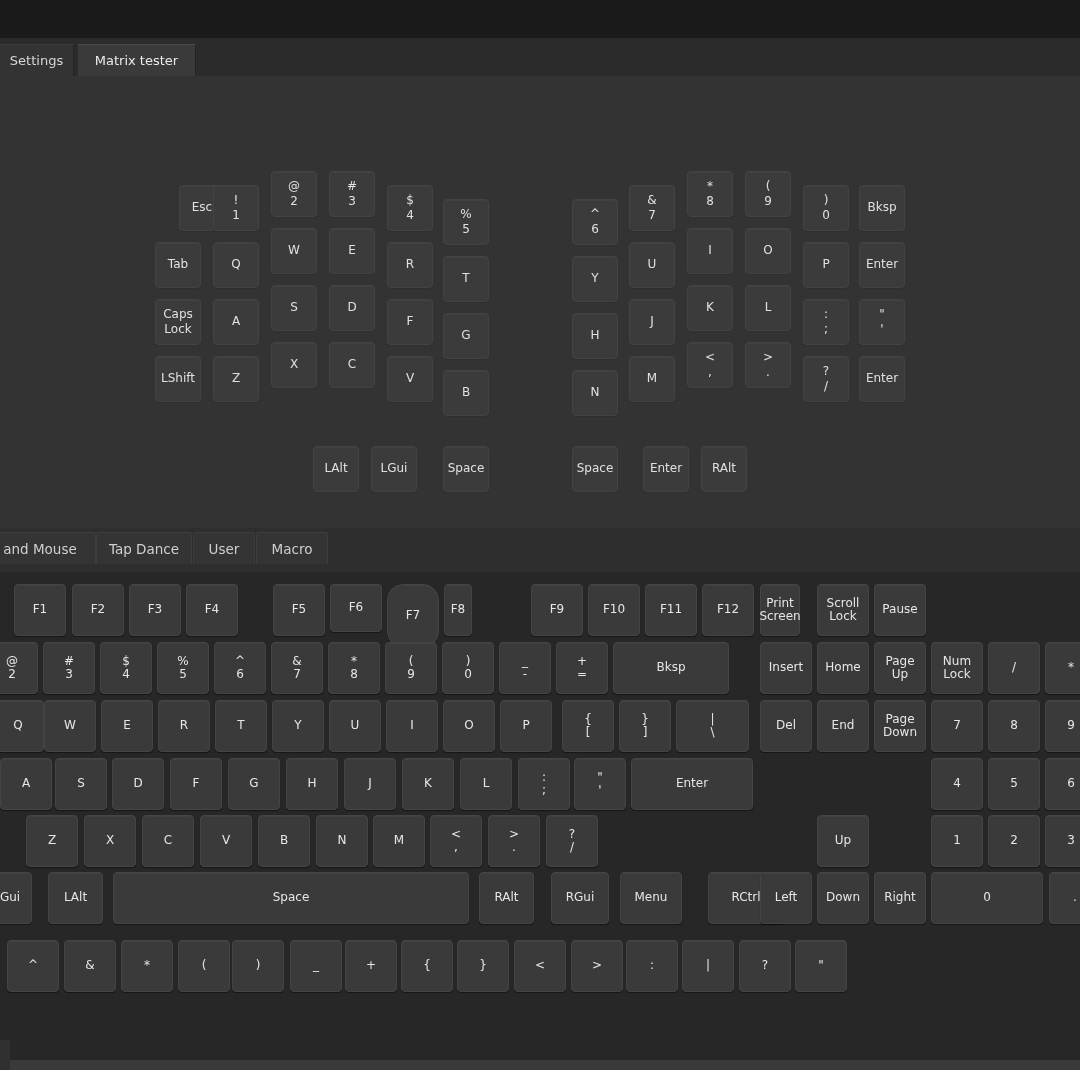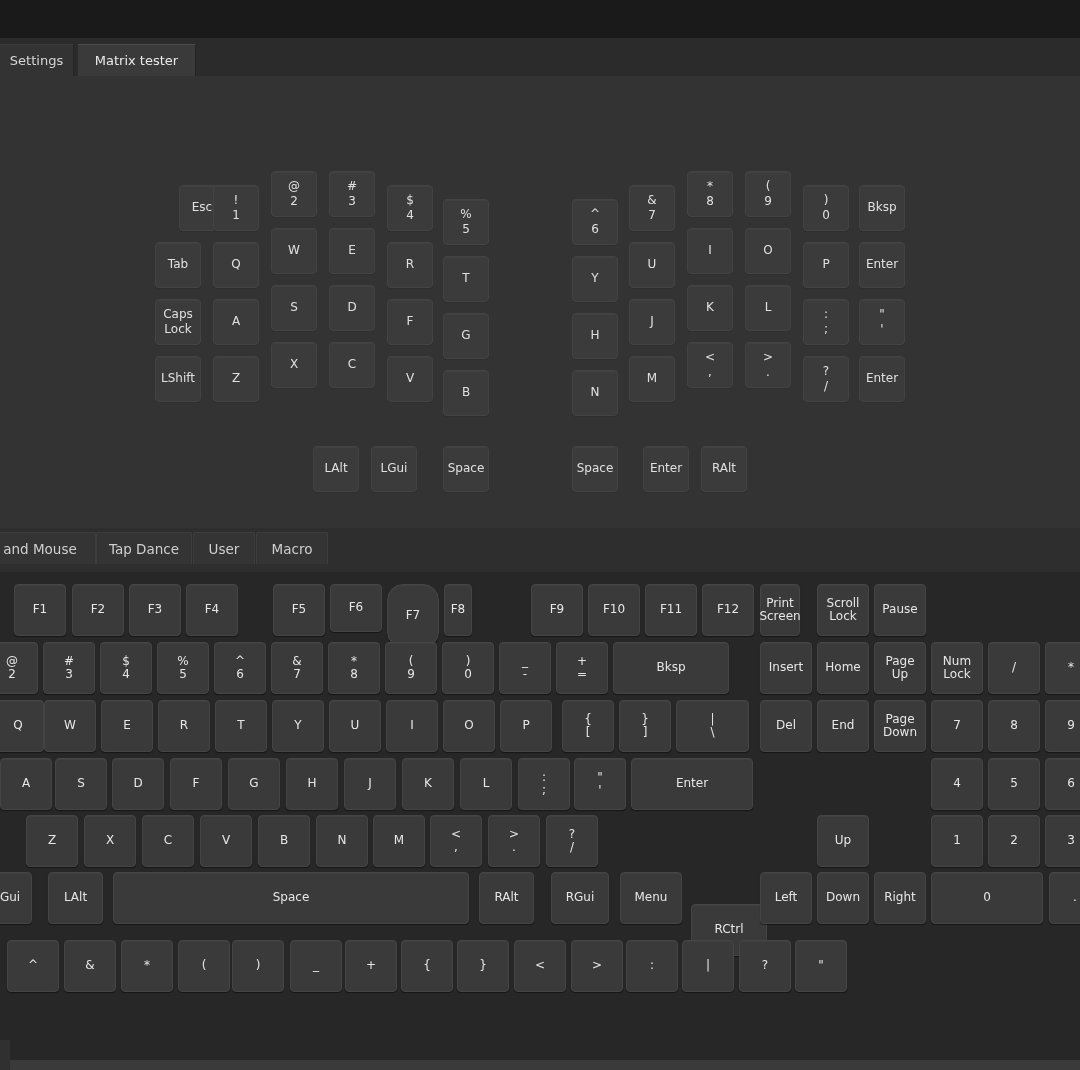--- a/index.html
+++ b/index.html
@@ -595,21 +595,21 @@
       </div>
       <div class="pk" style="left: 479px; top: 300px; width: 55px; height: 52px;">
         <span class="main">RAlt</span>
       </div>
       <div class="pk" style="left: 551px; top: 300px; width: 58px; height: 52px;">
         <span class="main">RGui</span>
       </div>
       <div class="pk" style="left: 620px; top: 300px; width: 62px; height: 52px;">
         <span class="main">Menu</span>
       </div>
-      <div class="pk" style="left: 691px; top: 300px; width: 76px; height: 52px; margin-top: 32px;">
+      <div class="pk" style="left: 708px; top: 300px; width: 76px; height: 52px;">
         <span class="main">RCtrl</span>
       </div>
       <div class="pk" style="left: 760px; top: 300px; width: 52px; height: 52px;">
         <span class="main">Left</span>
       </div>
       <div class="pk" style="left: 817px; top: 300px; width: 52px; height: 52px;">
         <span class="main">Down</span>
       </div>
       <div class="pk" style="left: 874px; top: 300px; width: 52px; height: 52px;">
         <span class="main">Right</span>

